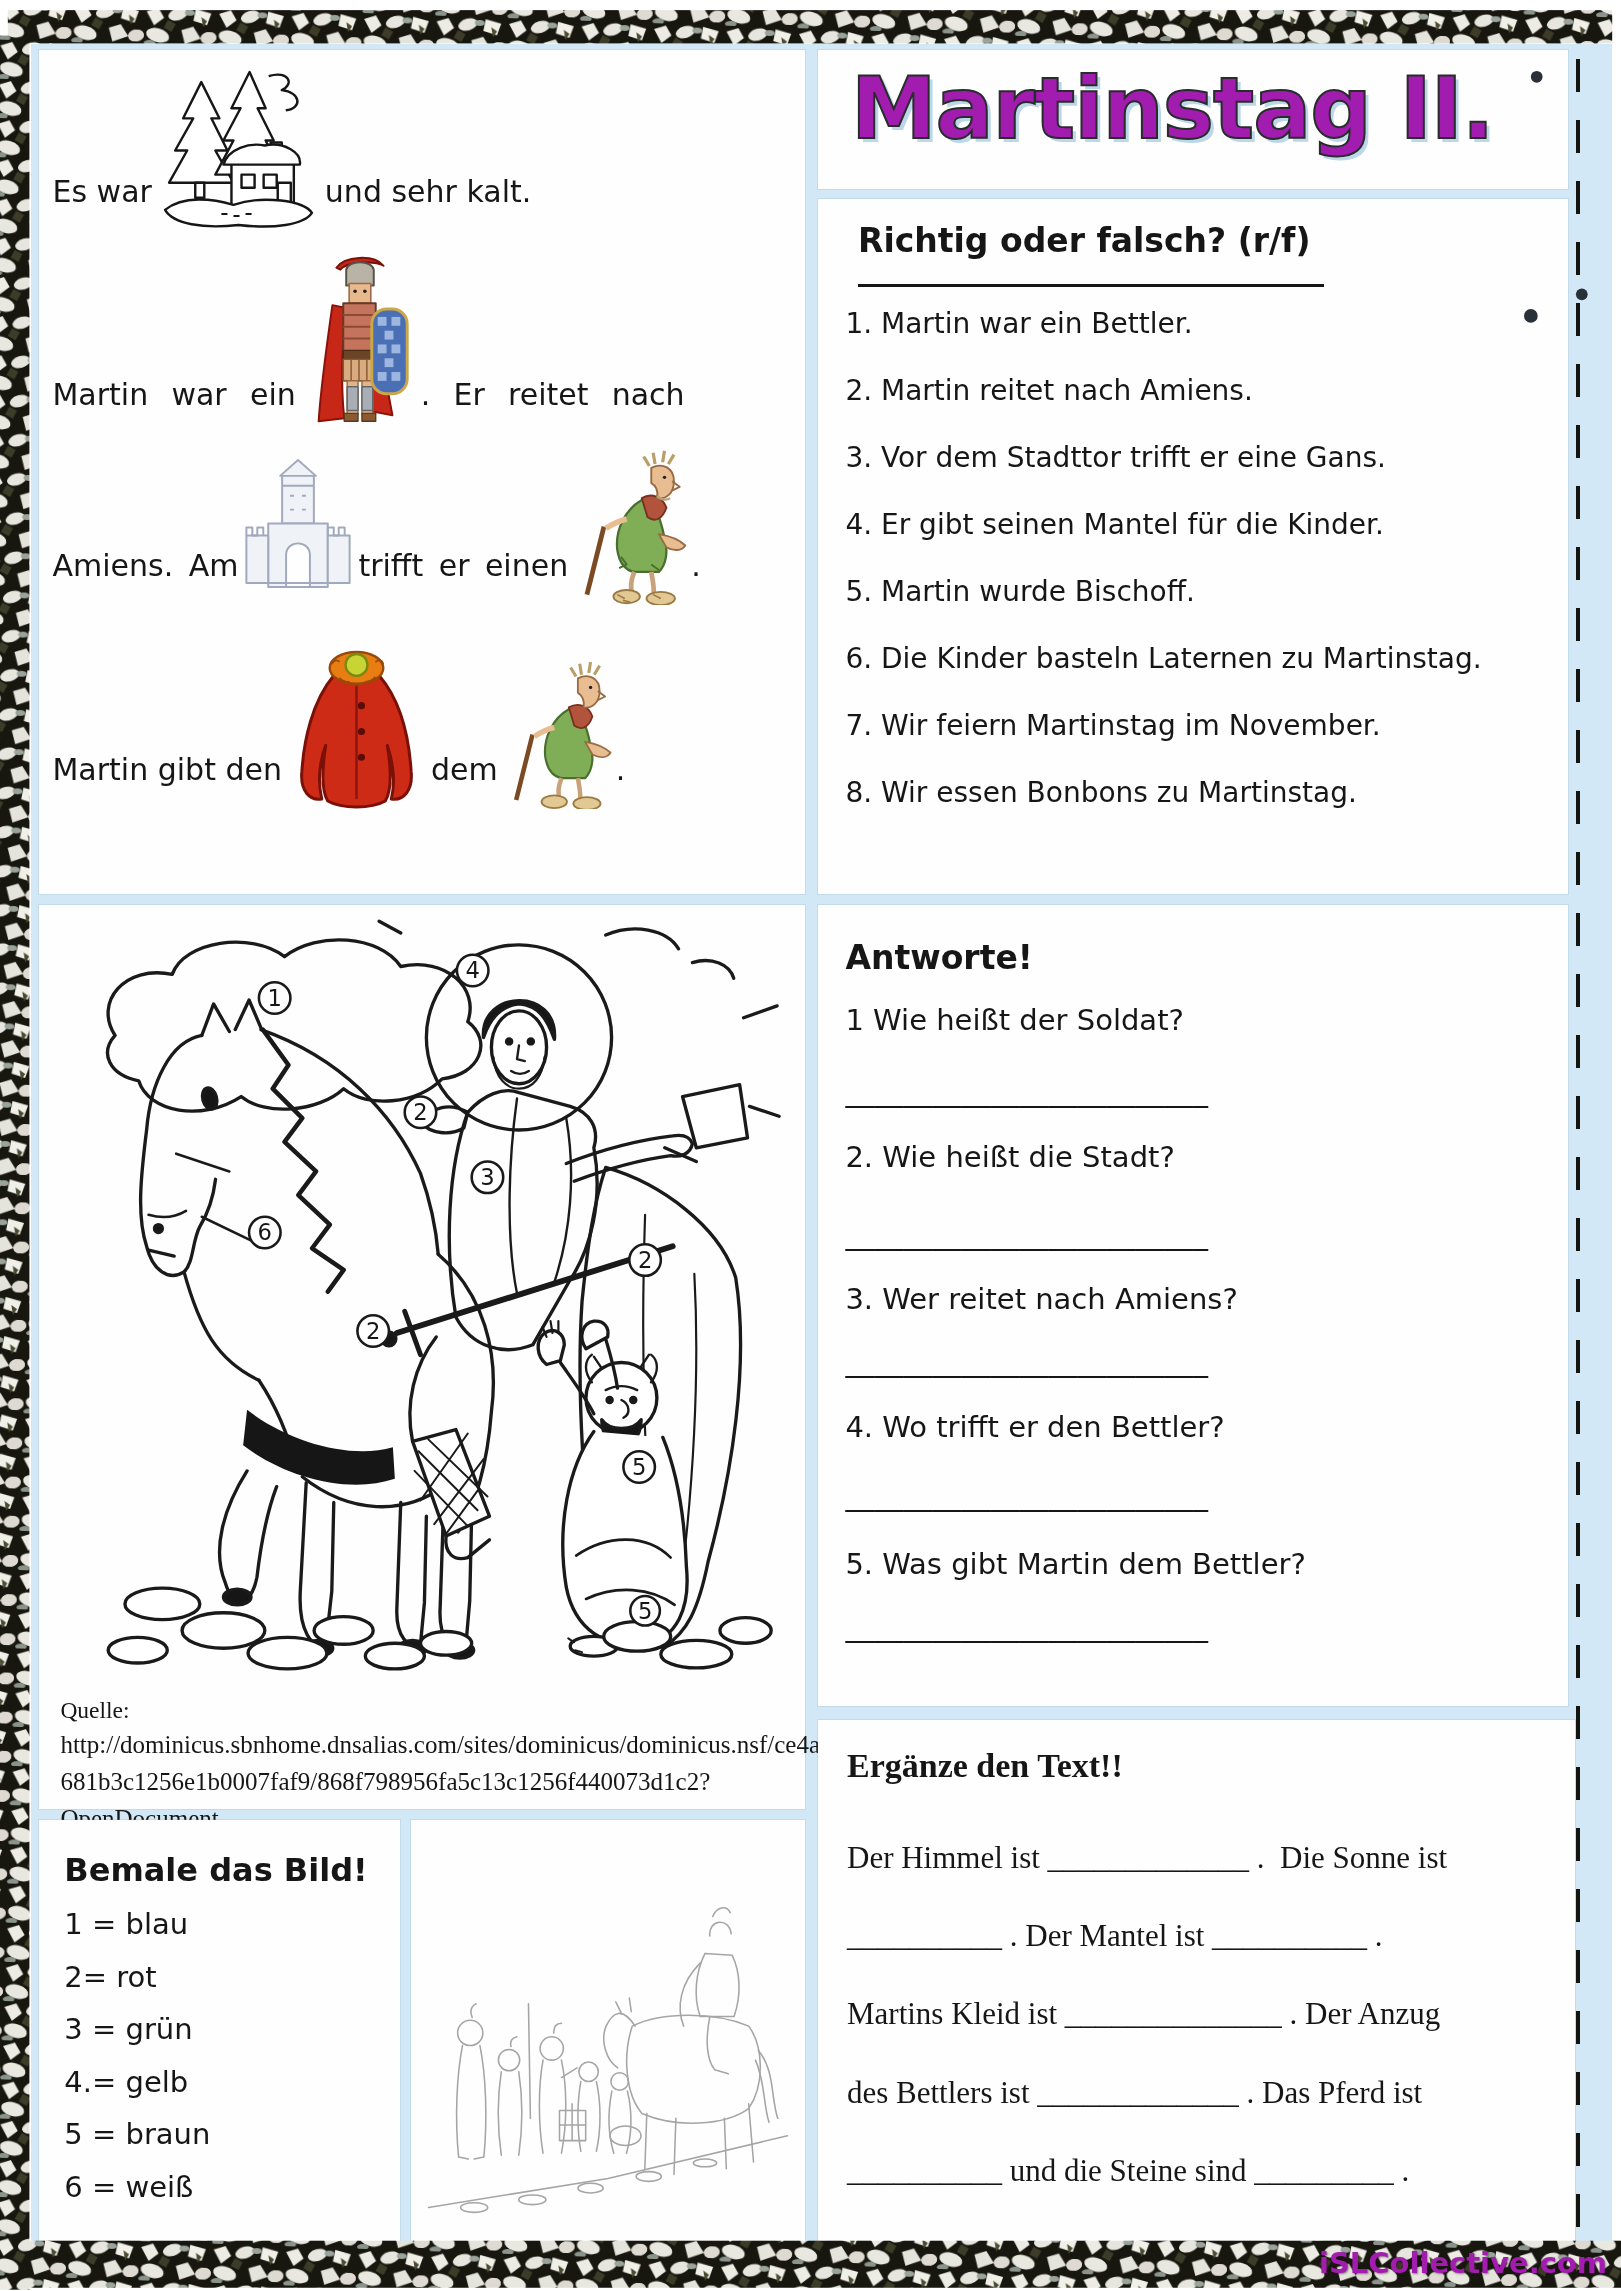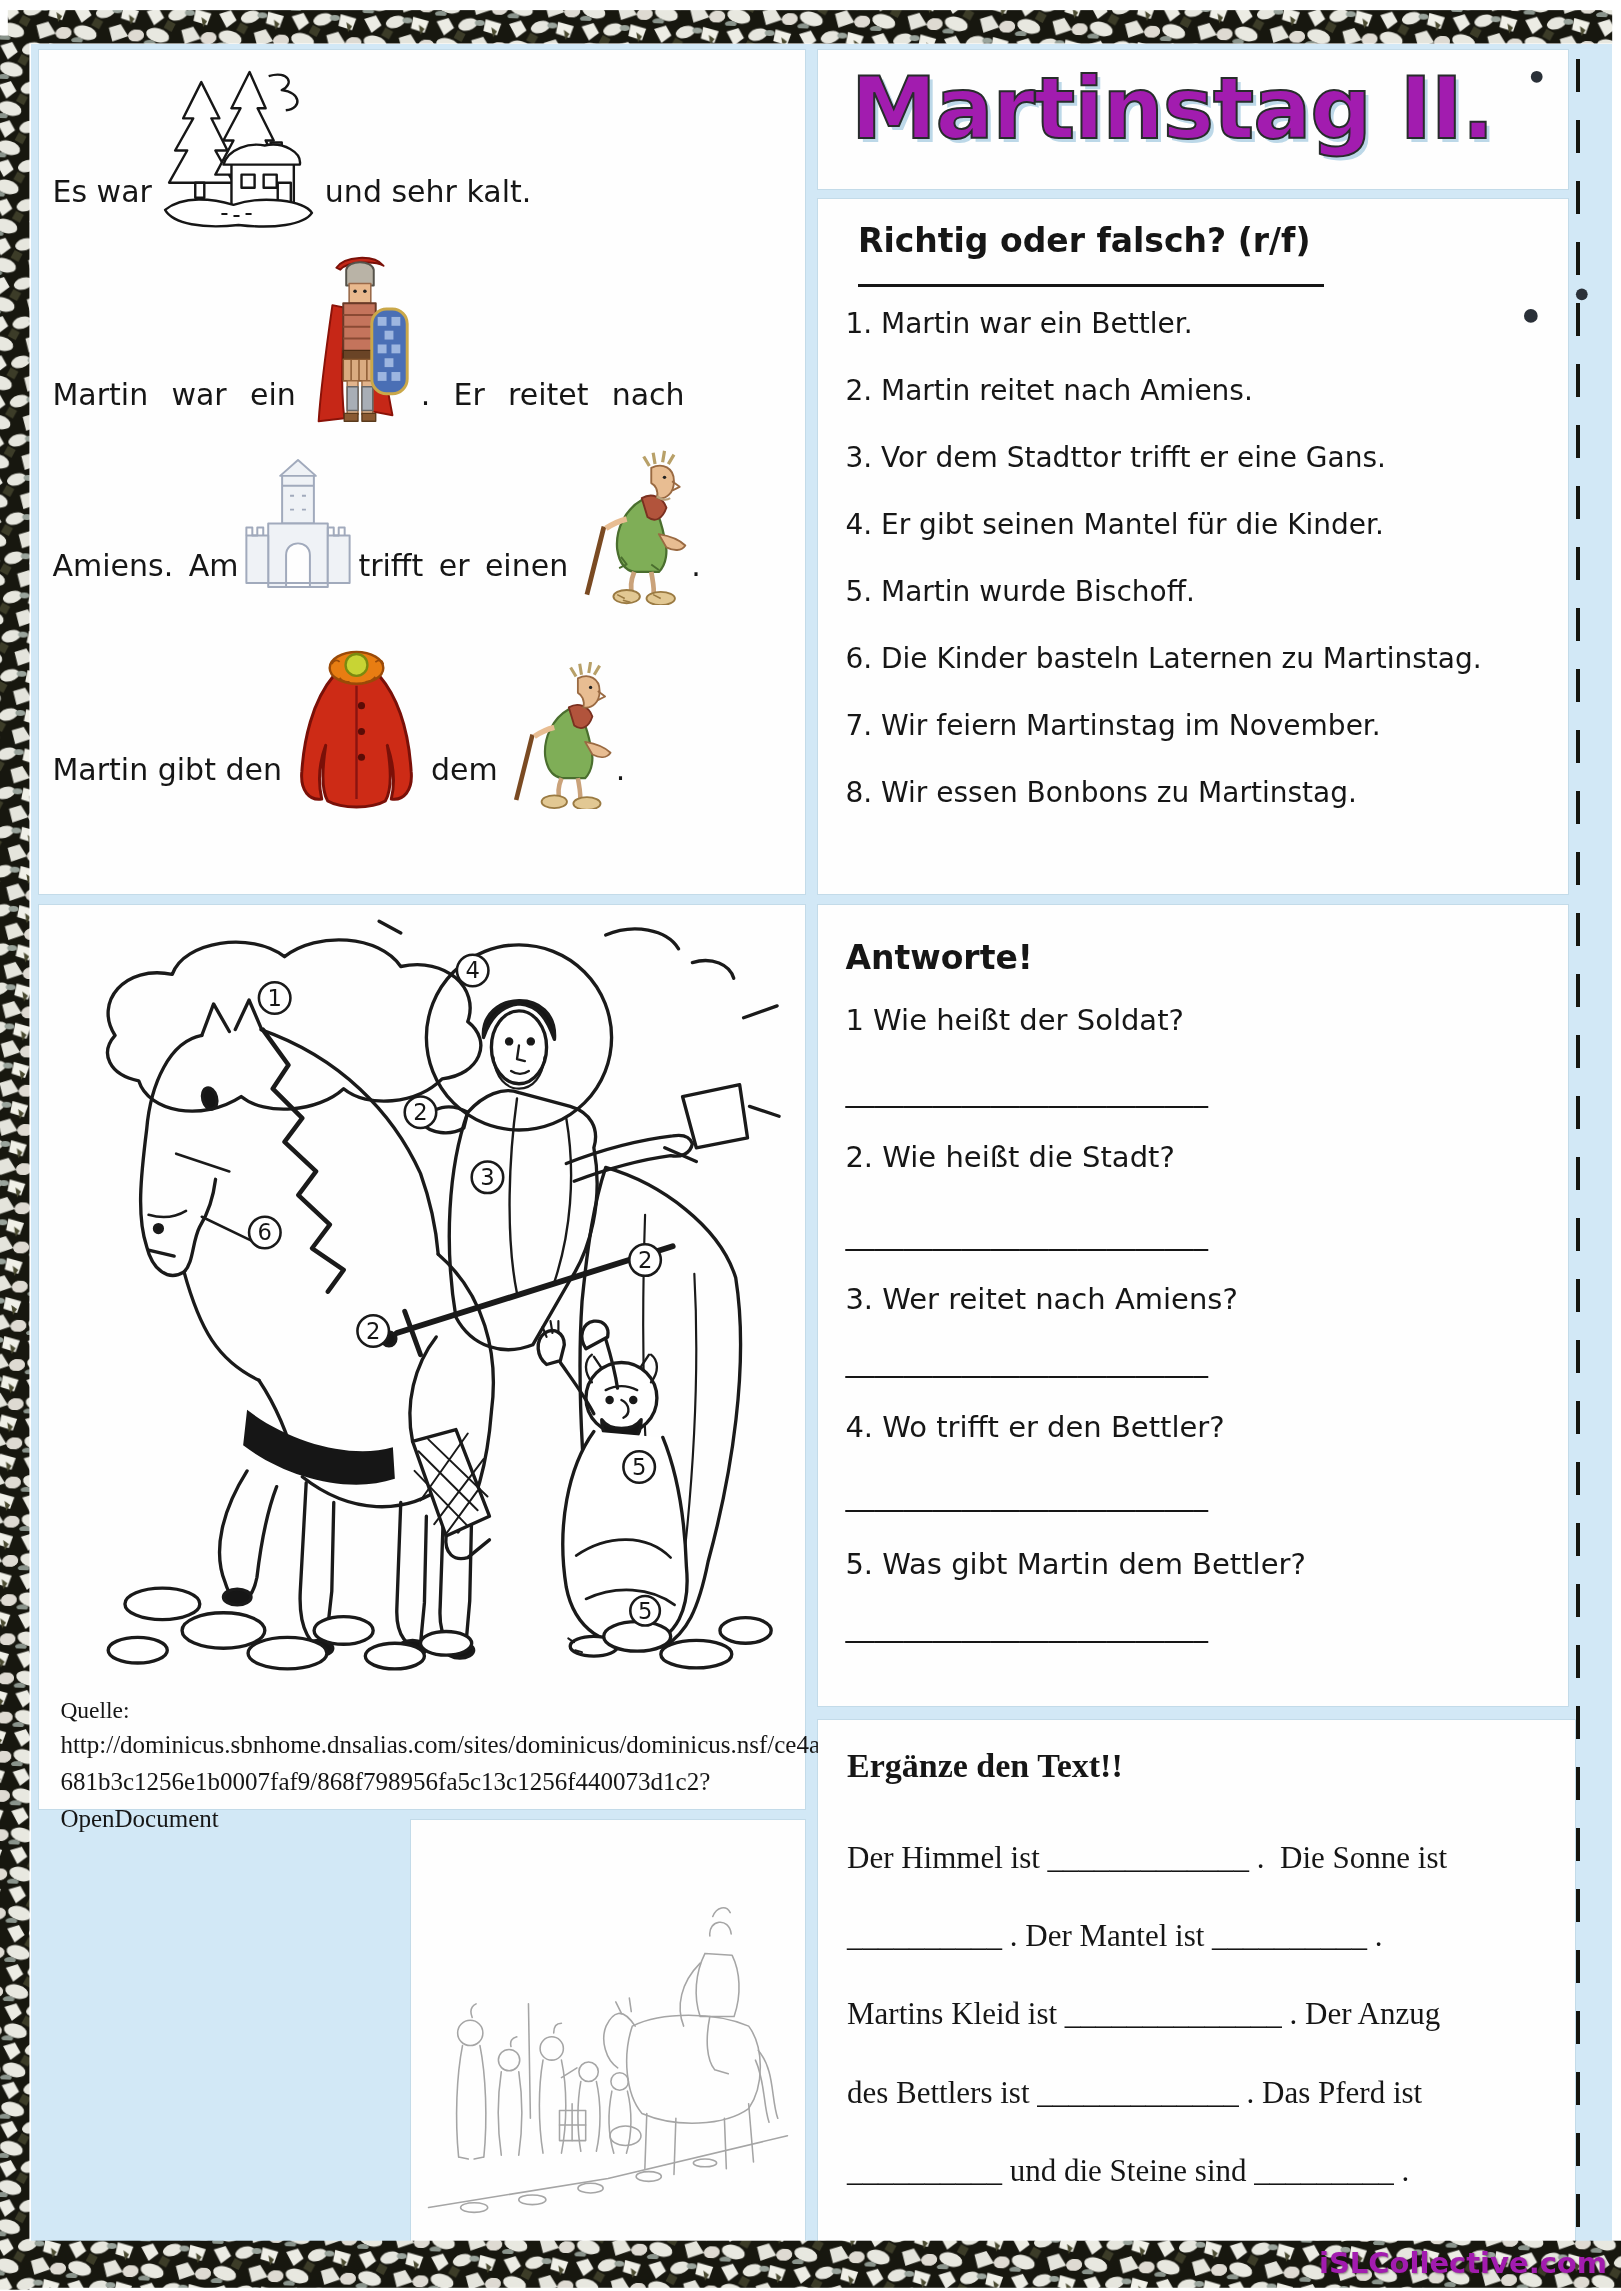--- a/index.html
+++ b/index.html
@@ -374,20 +374,31 @@
 
   <div class="panel p-erg">
     <div class="erg-head">Ergänze den Text!!</div>
     <div class="erg-line" style="top:120px">Der Himmel ist _____________ .  Die Sonne ist</div>
     <div class="erg-line" style="top:198px">__________ . Der Mantel ist __________ .</div>
     <div class="erg-line" style="top:276px">Martins Kleid ist ______________ . Der Anzug</div>
     <div class="erg-line" style="top:355px">des Bettlers ist _____________ . Das Pferd ist</div>
     <div class="erg-line" style="top:433px">__________ und die Steine sind _________ .</div>
   </div>
 
+  <div class="panel p-bemale">
+    <div class="bem-head">Bemale das Bild!</div>
+    <ul class="bem-list">
+      <li>1 = blau</li>
+      <li>2= rot</li>
+      <li>3 = grün</li>
+      <li>4.= gelb</li>
+      <li>5 = braun</li>
+      <li>6 = weiß</li>
+    </ul>
+  </div>
 
   <div class="panel p-sketch">
     <svg width="388" height="416" viewBox="0 0 400 420" style="position:absolute;left:2.9px;top:2.9px;">
       <g fill="none" stroke="#8f8f8f" stroke-width="1.6" opacity="0.8" stroke-linecap="round" stroke-linejoin="round">
         <path d="M15,392 L200,362 L385,318"></path>
         <ellipse cx="62" cy="392" rx="14" ry="5"></ellipse>
           <ellipse cx="122" cy="384" rx="14" ry="5"></ellipse>
         <ellipse cx="182" cy="372" rx="13" ry="5"></ellipse>
           <ellipse cx="242" cy="360" rx="13" ry="5"></ellipse>
         <ellipse cx="300" cy="346" rx="12" ry="4"></ellipse>

